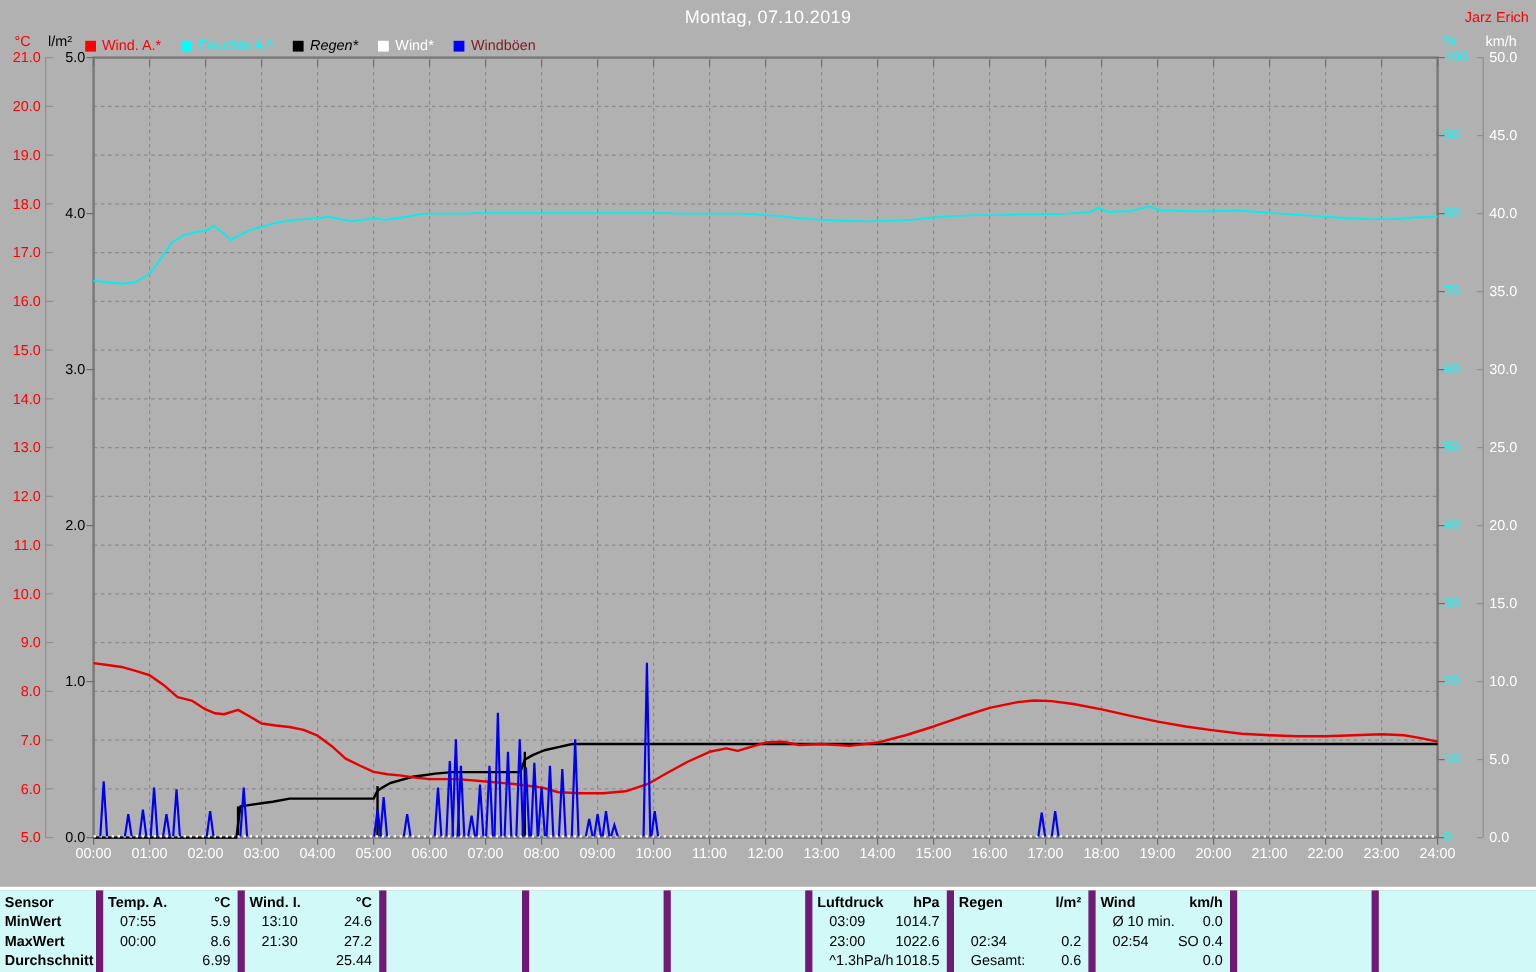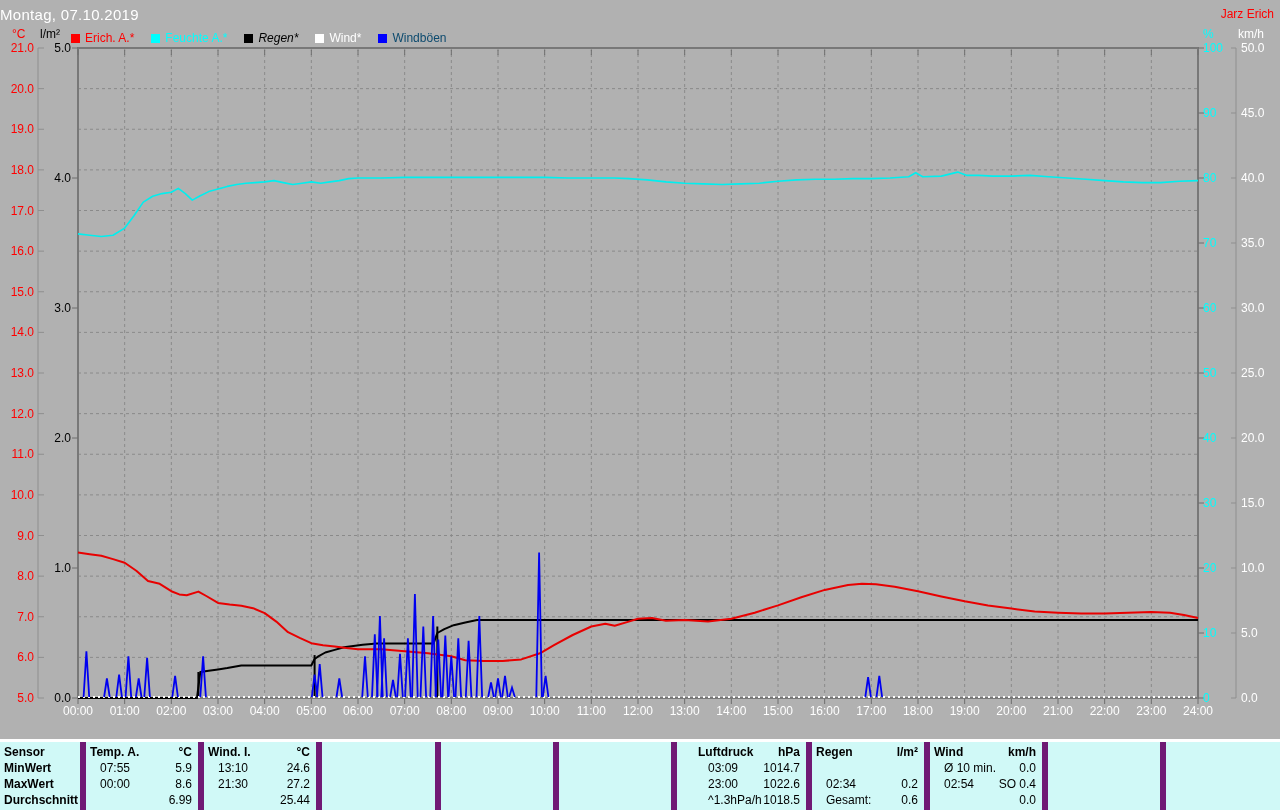--- a/index.html
+++ b/index.html
@@ -2,21 +2,21 @@
 <html><head>
 <meta charset="utf-8">
 <style>
   html,body{margin:0;padding:0;}
   body{
     width:1280px;height:810px;position:relative;overflow:hidden;
     background:#b1b1b1;
     font-family:"Liberation Sans", sans-serif;
     -webkit-font-smoothing:none;
   }
-  #title{position:absolute;top:6px;left:0;width:1280px;text-align:left;
+  #title{position:absolute;top:6px;left:0;width:1280px;text-align:center;
     color:#ffffff;font-size:15px;letter-spacing:0.3px;}
   #station{position:absolute;top:7px;right:6px;color:#ff0000;font-size:12px;}
   .unit-label{position:absolute;top:27px;font-size:12px;}
   #unit-temp{left:12px;color:#ff0000;}
   #unit-rain{left:40px;color:#000000;}
   #unit-hum{left:1203px;color:#00ffff;}
   #unit-wind{left:1238px;color:#ffffff;}
   #legend{position:absolute;top:31px;left:71px;display:flex;align-items:center;}
   .legend-item{display:flex;align-items:center;margin-right:17px;font-size:12px;}
   .legend-swatch{width:9px;height:9px;display:inline-block;margin-right:5px;}
@@ -42,37 +42,37 @@
 <div id="station">Jarz Erich</div>
 
 <span id="unit-temp" class="unit-label">°C</span>
 <span id="unit-rain" class="unit-label">l/m²</span>
 <span id="unit-hum" class="unit-label">%</span>
 <span id="unit-wind" class="unit-label">km/h</span>
 
 <div id="legend">
     <span class="legend-item">
       <span class="legend-swatch" style="background: rgb(255, 0, 0);"></span>
-      <span style="color: rgb(255, 0, 0);">Erich. A.*</span>
+      <span style="color: rgb(255, 0, 0);">Wind. A.*</span>
     </span>
     <span class="legend-item">
       <span class="legend-swatch" style="background: rgb(0, 255, 255);"></span>
       <span style="color: rgb(0, 255, 255);">Feuchte A.*</span>
     </span>
     <span class="legend-item">
       <span class="legend-swatch" style="background: rgb(0, 0, 0);"></span>
       <span style="color: rgb(0, 0, 0); font-style: italic;">Regen*</span>
     </span>
     <span class="legend-item">
       <span class="legend-swatch" style="background: rgb(255, 255, 255);"></span>
       <span style="color: rgb(255, 255, 255);">Wind*</span>
     </span>
     <span class="legend-item">
       <span class="legend-swatch" style="background: rgb(0, 0, 255);"></span>
-      <span style="color: #0c4a6e;">Windböen</span>
+      <span style="color: #7f1d1d;">Windböen</span>
     </span>
   </div>
 
 <svg id="chart-svg" width="1280" height="810">
     <line x1="78" y1="657.375" x2="1198" y2="657.375" stroke="#8a8a8a" stroke-width="1" stroke-dasharray="3 3"></line>
     <line x1="78" y1="616.75" x2="1198" y2="616.75" stroke="#8a8a8a" stroke-width="1" stroke-dasharray="3 3"></line>
     <line x1="78" y1="576.125" x2="1198" y2="576.125" stroke="#8a8a8a" stroke-width="1" stroke-dasharray="3 3"></line>
     <line x1="78" y1="535.5" x2="1198" y2="535.5" stroke="#8a8a8a" stroke-width="1" stroke-dasharray="3 3"></line>
     <line x1="78" y1="494.875" x2="1198" y2="494.875" stroke="#8a8a8a" stroke-width="1" stroke-dasharray="3 3"></line>
     <line x1="78" y1="454.25" x2="1198" y2="454.25" stroke="#8a8a8a" stroke-width="1" stroke-dasharray="3 3"></line>
@@ -438,21 +438,21 @@
       </div>
       <div class="t-row">
         <span class="t-left"></span>
         <span class="t-right"></span>
       </div>
       <div class="t-row">
         <span class="t-left"></span>
         <span class="t-right"></span>
       </div>
     </div>
-    <div class="t-col" style="width: 118px; margin-left: 17px;">
+    <div class="t-col" style="width: 118px;">
       <div class="t-row t-head">
         <span class="t-label">Luftdruck</span>
         <span class="t-right">hPa</span>
       </div>
       <div class="t-row">
         <span class="t-left">03:09</span>
         <span class="t-right">1014.7</span>
       </div>
       <div class="t-row">
         <span class="t-left">23:00</span>

